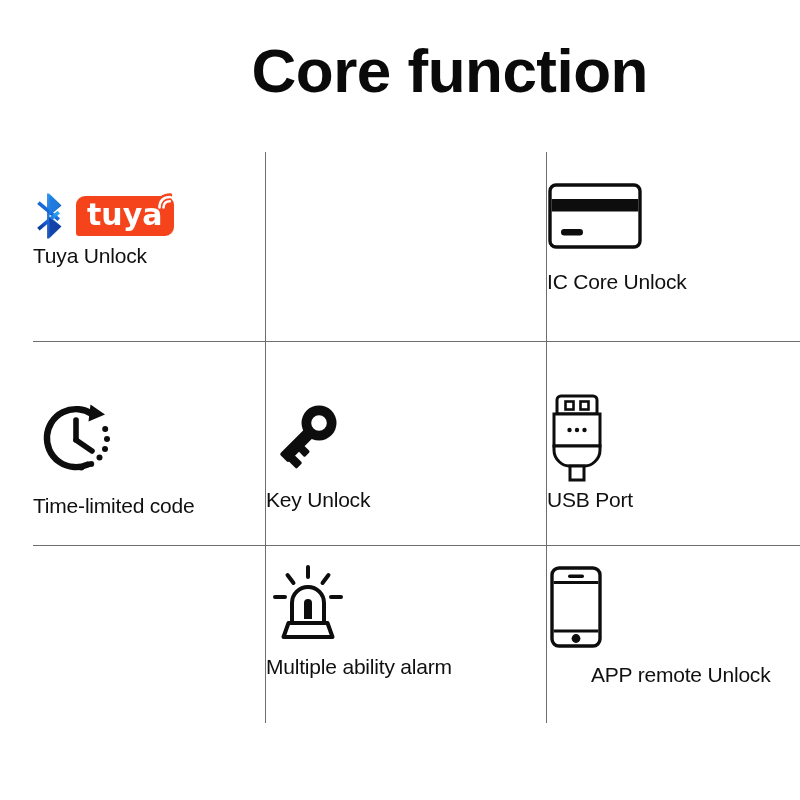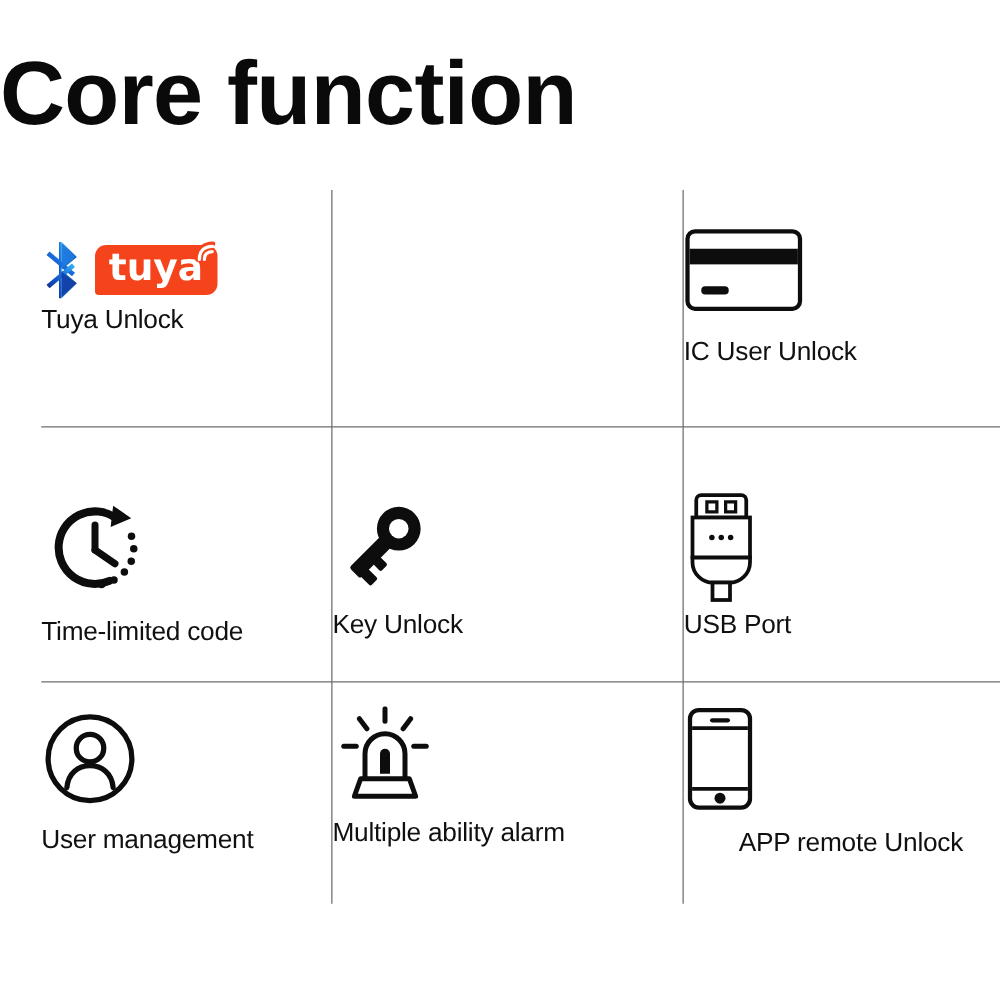--- a/index.html
+++ b/index.html
@@ -22,22 +22,22 @@
     height: 800px;
     background: #ffffff;
   }
 
   
   .title {
     position: absolute;
     left: 0;
     top: 38px;
     width: 648px;
-    text-align: left;
-    font-size: 72px;
+    text-align: right;
+    font-size: 62px;
     font-weight: 700;
     letter-spacing: -0.5px;
     color: #0a0a0a;
     line-height: 1.05;
   }
 
   
   .divider-h {
     position: absolute;
     height: 1px;
@@ -193,21 +193,21 @@
 
 
   <div class="cell c-iccard">
     <div class="cell-icon">
       <svg width="96" height="68" viewBox="0 0 96 68" aria-hidden="true">
         <rect x="3" y="3" width="90" height="62" rx="6" ry="6" fill="#ffffff" stroke="#0d0d0d" stroke-width="3.4"></rect>
         <rect x="4.7" y="17" width="86.6" height="12.5" fill="#0d0d0d"></rect>
         <rect x="14" y="47" width="22" height="6.5" rx="3.2" ry="3.2" fill="#0d0d0d"></rect>
       </svg>
     </div>
-    <div class="cell-label">IC User Unlock</div>
+    <div class="cell-label">IC Core Unlock</div>
   </div>
 
   <div class="cell c-timecode">
     <div class="cell-icon">
       <svg width="86" height="82" viewBox="0 0 86 82" aria-hidden="true">
 
         <path d="M63.5 19.5 A29 29 0 1 0 49 68.5" fill="none" stroke="#0d0d0d" stroke-width="6.4" stroke-linecap="round" transform="rotate(-12 43 41)"></path>
 
         <path d="M57.5 6.5 L72 16.5 L55.5 23.5 Z" fill="#0d0d0d"></path>
 
@@ -261,30 +261,20 @@
         </g>
 
         <path d="M7 54 H53 V58 C53 68 44 74 38 74 H22 C16 74 7 68 7 58 Z" fill="#ffffff" stroke="#0d0d0d" stroke-width="3"></path>
 
         <rect x="23" y="74" width="14" height="14" fill="#ffffff" stroke="#0d0d0d" stroke-width="3"></rect>
       </svg>
     </div>
     <div class="cell-label">USB Port</div>
   </div>
 
-  <div class="cell c-user">
-    <div class="cell-icon">
-      <svg width="78" height="78" viewBox="0 0 78 78" aria-hidden="true">
-        <circle cx="39" cy="39" r="33.5" fill="none" stroke="#0d0d0d" stroke-width="4.2"></circle>
-        <circle cx="39" cy="30.5" r="11" fill="none" stroke="#0d0d0d" stroke-width="4.2"></circle>
-        <path d="M20.5 62 C21.5 50.5 29.5 44.5 39 44.5 C48.5 44.5 56.5 50.5 57.5 62" fill="none" stroke="#0d0d0d" stroke-width="4.2" stroke-linecap="round"></path>
-      </svg>
-    </div>
-    <div class="cell-label">User management</div>
-  </div>
 
   <div class="cell c-alarm">
     <div class="cell-icon">
       <svg width="84" height="76" viewBox="0 0 84 76" aria-hidden="true">
 
         <g stroke="#0d0d0d" stroke-width="4" stroke-linecap="round">
           <path d="M42 2 L42 12"></path>
           <path d="M21.5 10 L27.5 18"></path>
           <path d="M62.5 10 L56.5 18"></path>
           <path d="M9 32 L19 32"></path>

